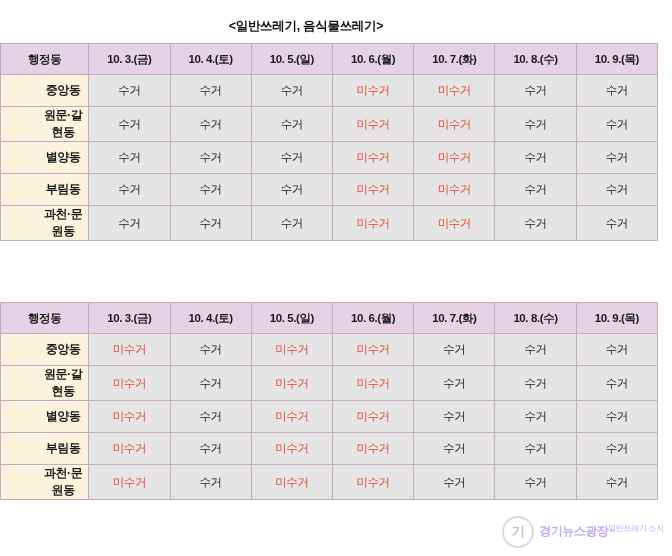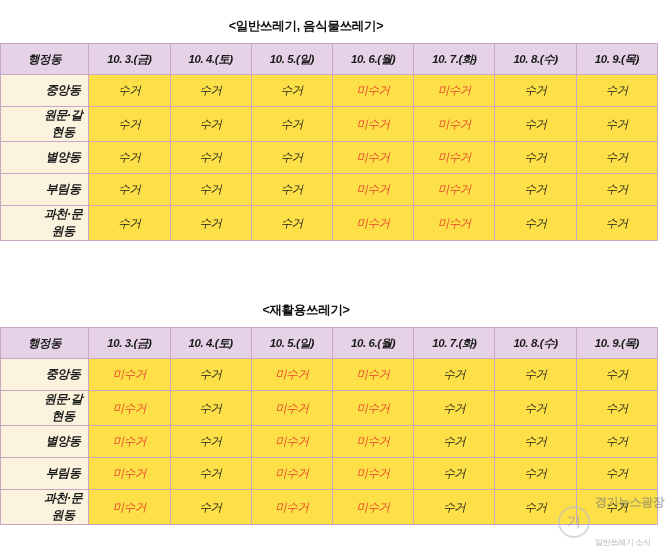--- a/index.html
+++ b/index.html
@@ -26,22 +26,21 @@
     font-weight: bold;
     color: #111111;
     letter-spacing: -0.3px;
     margin-bottom: 8px;
   }
   table.schedule {
     border-collapse: collapse;
     table-layout: fixed;
     width: 658px;
     margin: 0 auto;
-    background: #fde047;
-    font-style: italic;
+    background: #e5e5e5;
   }
   table.schedule th,
   table.schedule td {
     border: 1px solid #c9a8c6;
     height: 31px;
     text-align: center;
     vertical-align: middle;
     font-size: 11.5px;
     letter-spacing: -0.4px;
     padding: 0 2px;
@@ -91,24 +90,23 @@
     font-size: 14px;
     font-weight: bold;
     display: flex;
     align-items: center;
     justify-content: center;
     margin-right: 5px;
     font-family: "Liberation Serif", serif;
   }
   .wm-text {
     display: flex;
-    flex-direction: column;
+    flex-direction: row;
     line-height: 1.1;
-    color: #737373;
-    gap: 30px;
+    color: #8b5cf6;
   }
   .wm-main {
     font-size: 12px;
     font-weight: bold;
     letter-spacing: -0.5px;
   }
   .wm-sub {
     font-size: 8px;
     letter-spacing: -0.3px;
   }
@@ -190,21 +188,20 @@
           <td class="not-collected">미수거</td>
           <td class="not-collected">미수거</td>
           <td class="collected">수거</td>
           <td class="collected">수거</td>
         </tr>
       </tbody>
   </table>
 </div>
 
 <div class="section" id="section-1" style="top:302px;">
-  <div class="section-title">&lt;재활용쓰레기&gt;</div>
   <table class="schedule">
     <colgroup>
       <col class="col-first">
         <col class="col-day">
         <col class="col-day">
         <col class="col-day">
         <col class="col-day">
         <col class="col-day">
         <col class="col-day">
         <col class="col-day">

